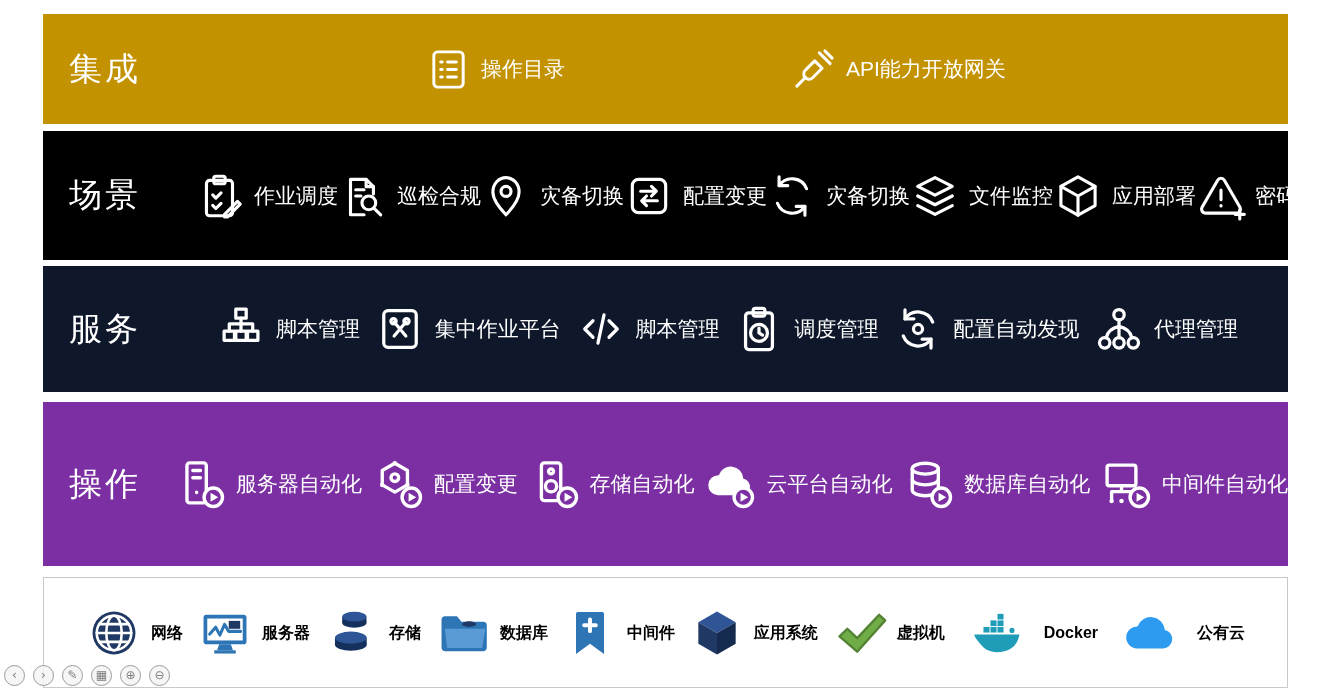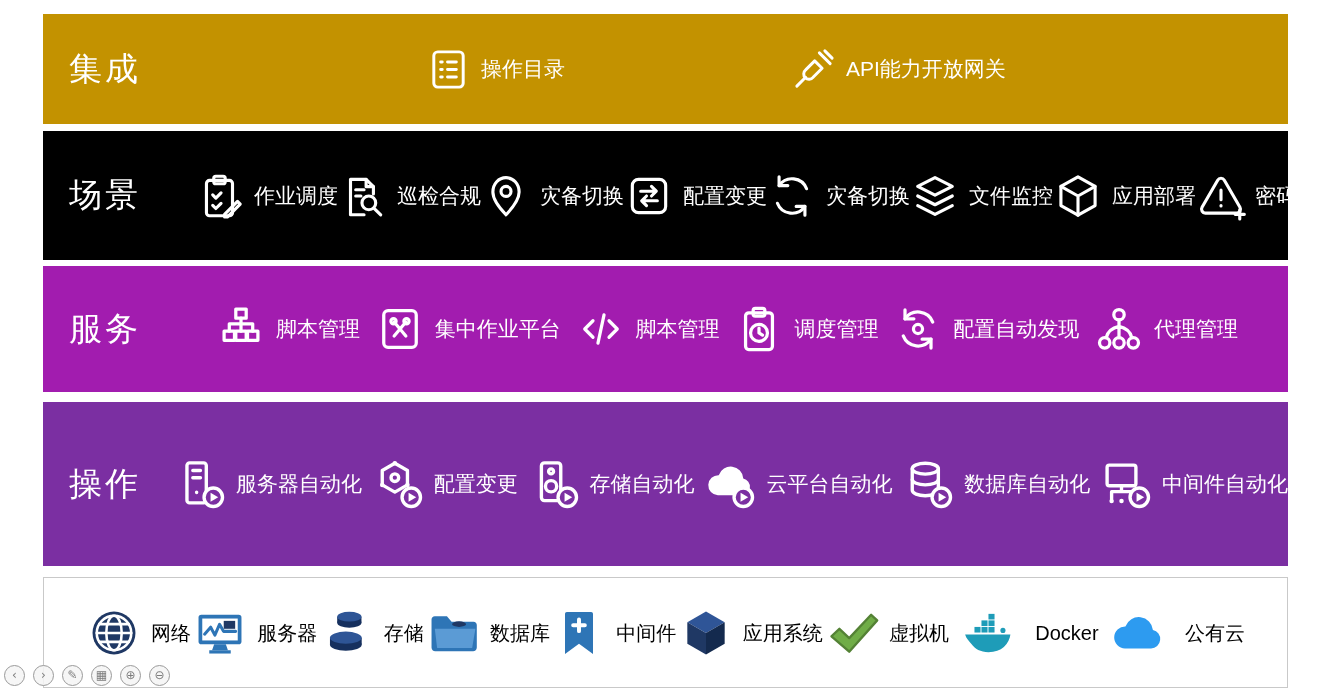--- a/index.html
+++ b/index.html
@@ -12,21 +12,21 @@
   .item{display:flex;align-items:center;gap:9px}
   .lbl{font-size:21px;white-space:nowrap;line-height:1.1}
   .ic{fill:none;stroke:currentColor;stroke-width:1.5;stroke-linecap:round;stroke-linejoin:round;display:block}
   .flat{stroke:none}
   .b1{height:110px;margin-bottom:7px}
   .b2{height:129px;margin-bottom:6px}
   .b3{height:126px;margin-bottom:10px}
   .b4{height:164px;margin-bottom:11px}
   .b4 .band-title{width:130px}
   .b5{height:111px;border:1px solid #c9c9c9;background:#fff;color:#000}
-  .b5 .lbl{font-weight:400;font-size:20px}
+  .b5 .lbl{font-weight:700;font-size:16px}
   .b1 .ic{width:47px;height:47px}
   .b2 .ic{width:50px;height:50px}
   .b3 .ic{width:52px;height:52px}
   .b4 .ic{width:54px;height:54px}
   .b5 .ic{width:56px;height:56px}
   .b5 .ic.wide{width:76px}
   .items-1{justify-content:flex-start;gap:225px;padding-left:230px}
   .items-2{justify-content:space-between;padding-right:20px}
   .items-3{justify-content:space-between;padding-left:20px;padding-right:50px}
   .items-4{justify-content:space-between}
@@ -307,21 +307,21 @@
       </div>
       <div class="item">
         <svg class="ic">
             <use href="#sym-heal"></use>
           </svg>
         <span class="lbl">自愈</span>
       </div>
     </div>
   </section>
 
-  <section class="band b3" style="background-color: #a21caf;">
+  <section class="band b3" style="background-color: #0f172a;">
     <h2 class="band-title">服务</h2>
     <div class="items items-3">
       <div class="item">
         <svg class="ic">
             <use href="#sym-orgtree"></use>
           </svg>
         <span class="lbl">脚本管理</span>
       </div>
       <div class="item">
         <svg class="ic">

